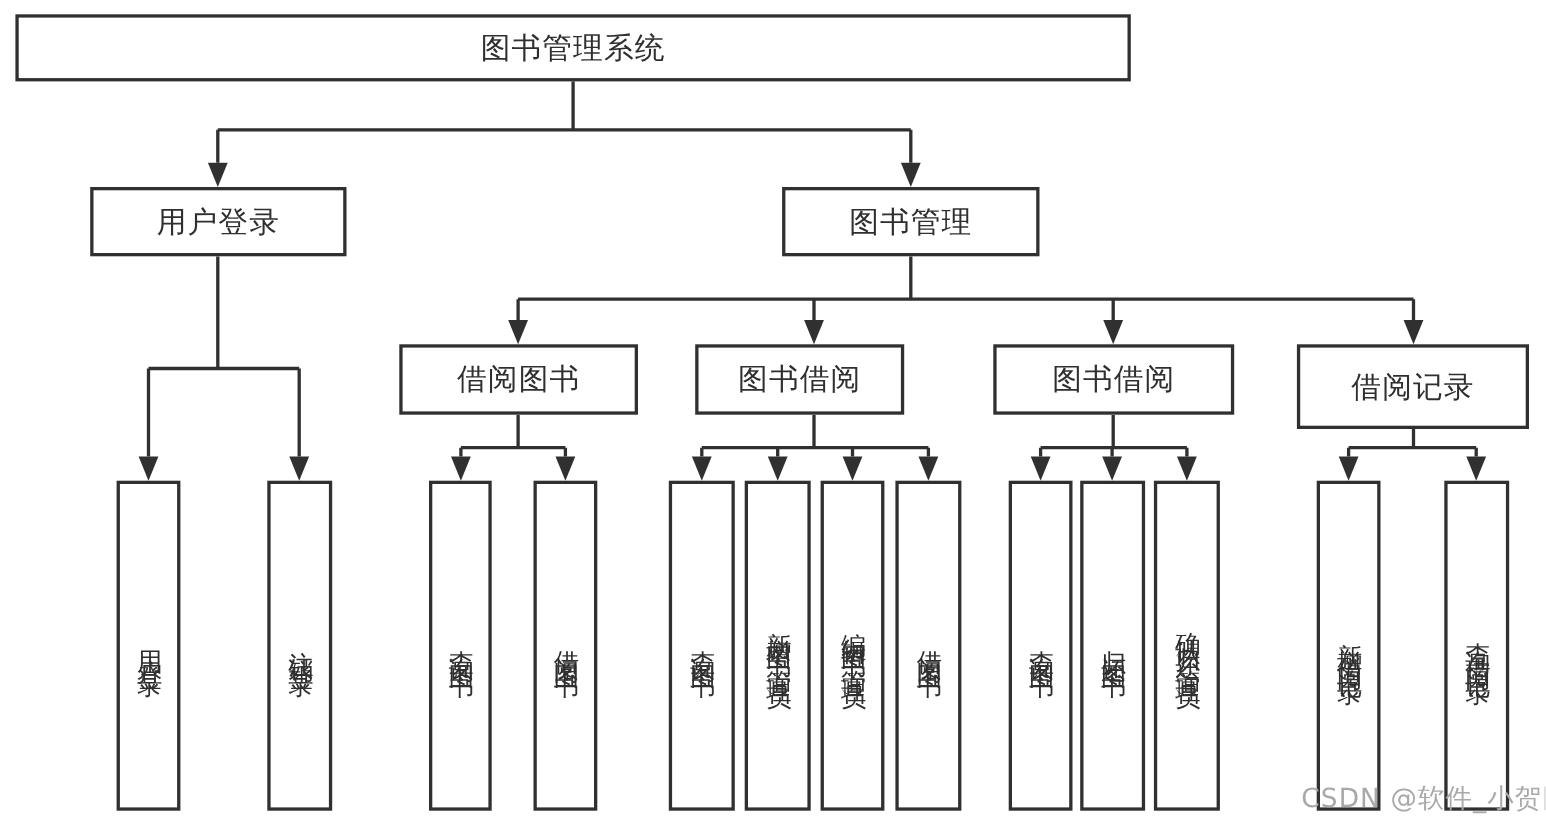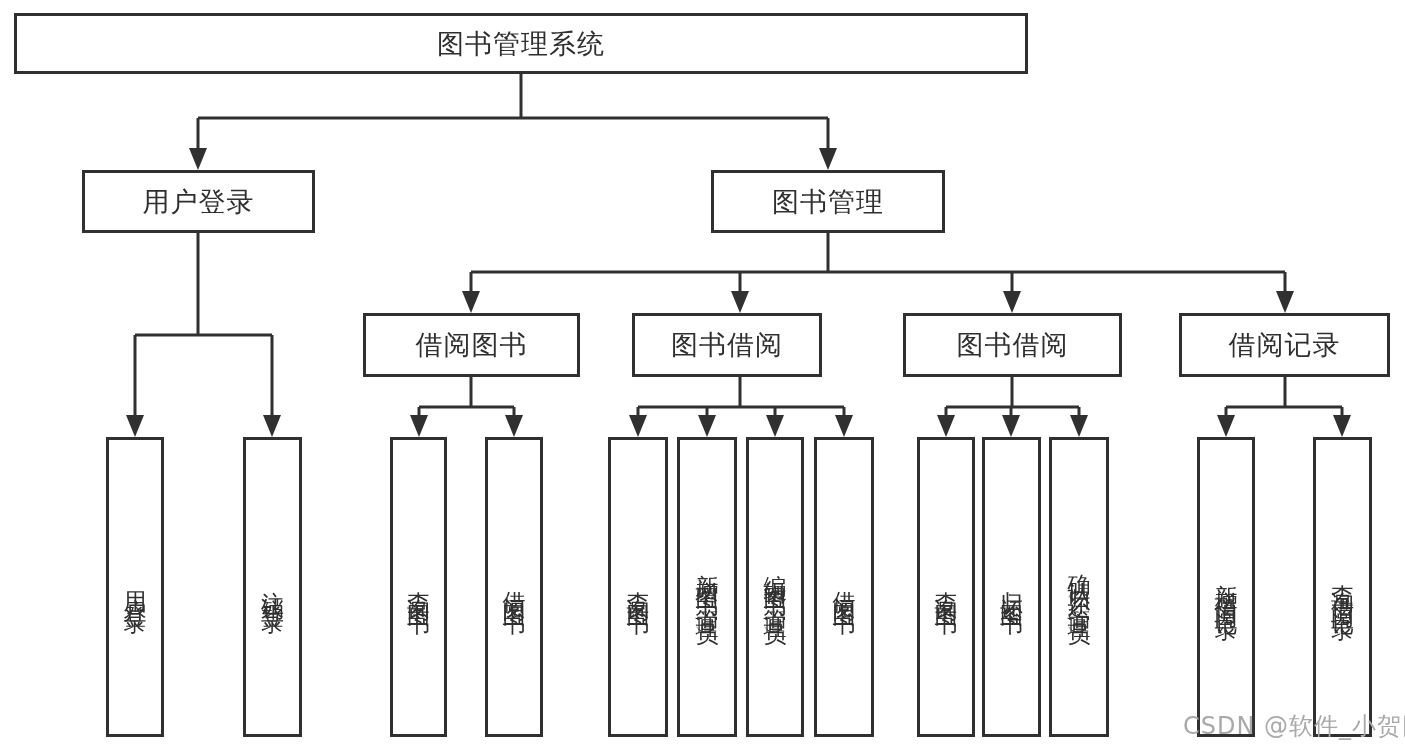--- a/index.html
+++ b/index.html
@@ -109,21 +109,21 @@
 
   <div class="node hbox" style="left:363px;top:313px;width:217px;height:64px">
     <span>借阅图书</span>
   </div>
   <div class="node hbox" style="left:632px;top:313px;width:190px;height:64px">
     <span>图书借阅</span>
   </div>
   <div class="node hbox" style="left:903px;top:313px;width:219px;height:64px">
     <span>图书借阅</span>
   </div>
-  <div class="node hbox" style="left:1179px;top:313px;width:211px;height:64px">
+  <div class="node hbox" style="left:1179px;top:313px;width:211px;height:77px">
     <span>借阅记录</span>
   </div>
 
   <div class="node vbox" style="left:106px;top:437px;width:58px;height:300px">
     <span class="vtext">用户登录</span>
   </div>
   <div class="node vbox" style="left:243px;top:437px;width:59px;height:300px">
     <span class="vtext">注销登录</span>
   </div>
 

